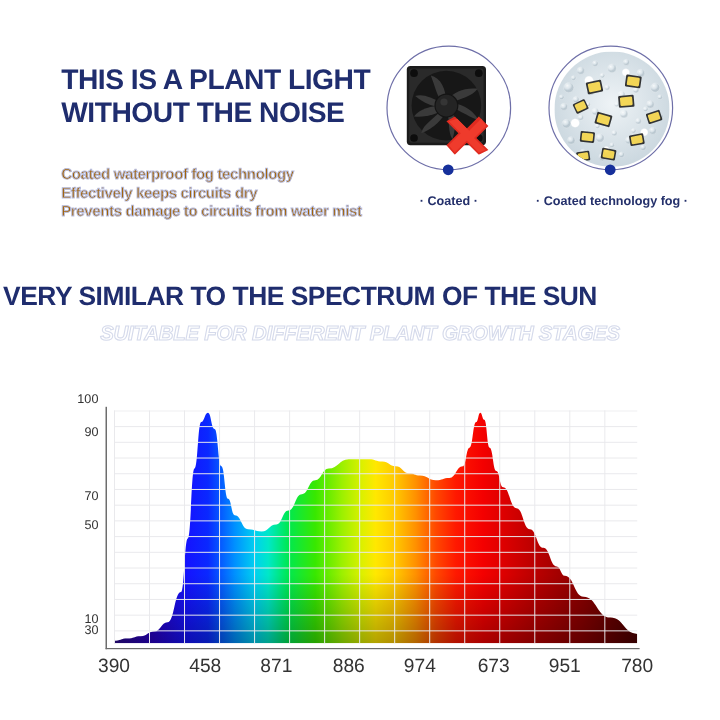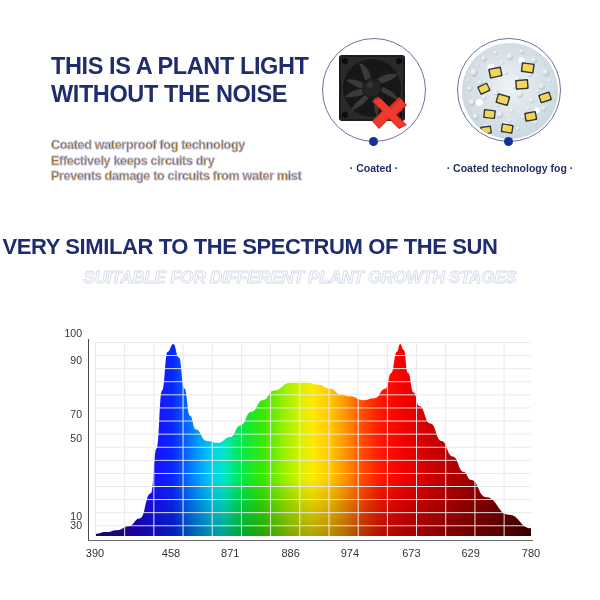--- a/index.html
+++ b/index.html
@@ -102,21 +102,21 @@
   .axis-x{
     position:absolute;left:88px;top:215px;width:445px;height:1px;background:#6b6b6b;
   }
   .ytick{
     position:absolute;right:0;width:40px;text-align:right;
     font-size:10.5px;color:#333;font-family:"Liberation Sans", sans-serif;
   }
   .ylabels{position:absolute;left:40px;top:0;width:42px;height:220px;}
   .xlabels{position:absolute;left:0;top:222px;width:600px;height:20px;}
   .xtick{
-    position:absolute;font-size:11px;color:#333;text-align:center;
+    position:absolute;font-size:16px;color:#333;text-align:center;
     transform:translateX(-50%);
   }
   svg{display:block;}
 </style>
 </head>
 <body>
 
 <div class="page">
 
   <div class="hero">
@@ -326,18 +326,18 @@
         <div class="ytick" style="top: 29.4px;">90</div>
         <div class="ytick" style="top: 2px;">100</div>
       </div>
     <div class="xlabels" id="xlabels">
         <div class="xtick" style="left: 95px;">390</div>
         <div class="xtick" style="left: 171.021px;">458</div>
         <div class="xtick" style="left: 230.272px;">871</div>
         <div class="xtick" style="left: 290.641px;">886</div>
         <div class="xtick" style="left: 349.892px;">974</div>
         <div class="xtick" style="left: 411.379px;">673</div>
-        <div class="xtick" style="left: 470.631px;">629</div>
+        <div class="xtick" style="left: 470.631px;">951</div>
         <div class="xtick" style="left: 531px;">780</div>
       </div>
   </div>
 
 </div>
 
 </body></html>

